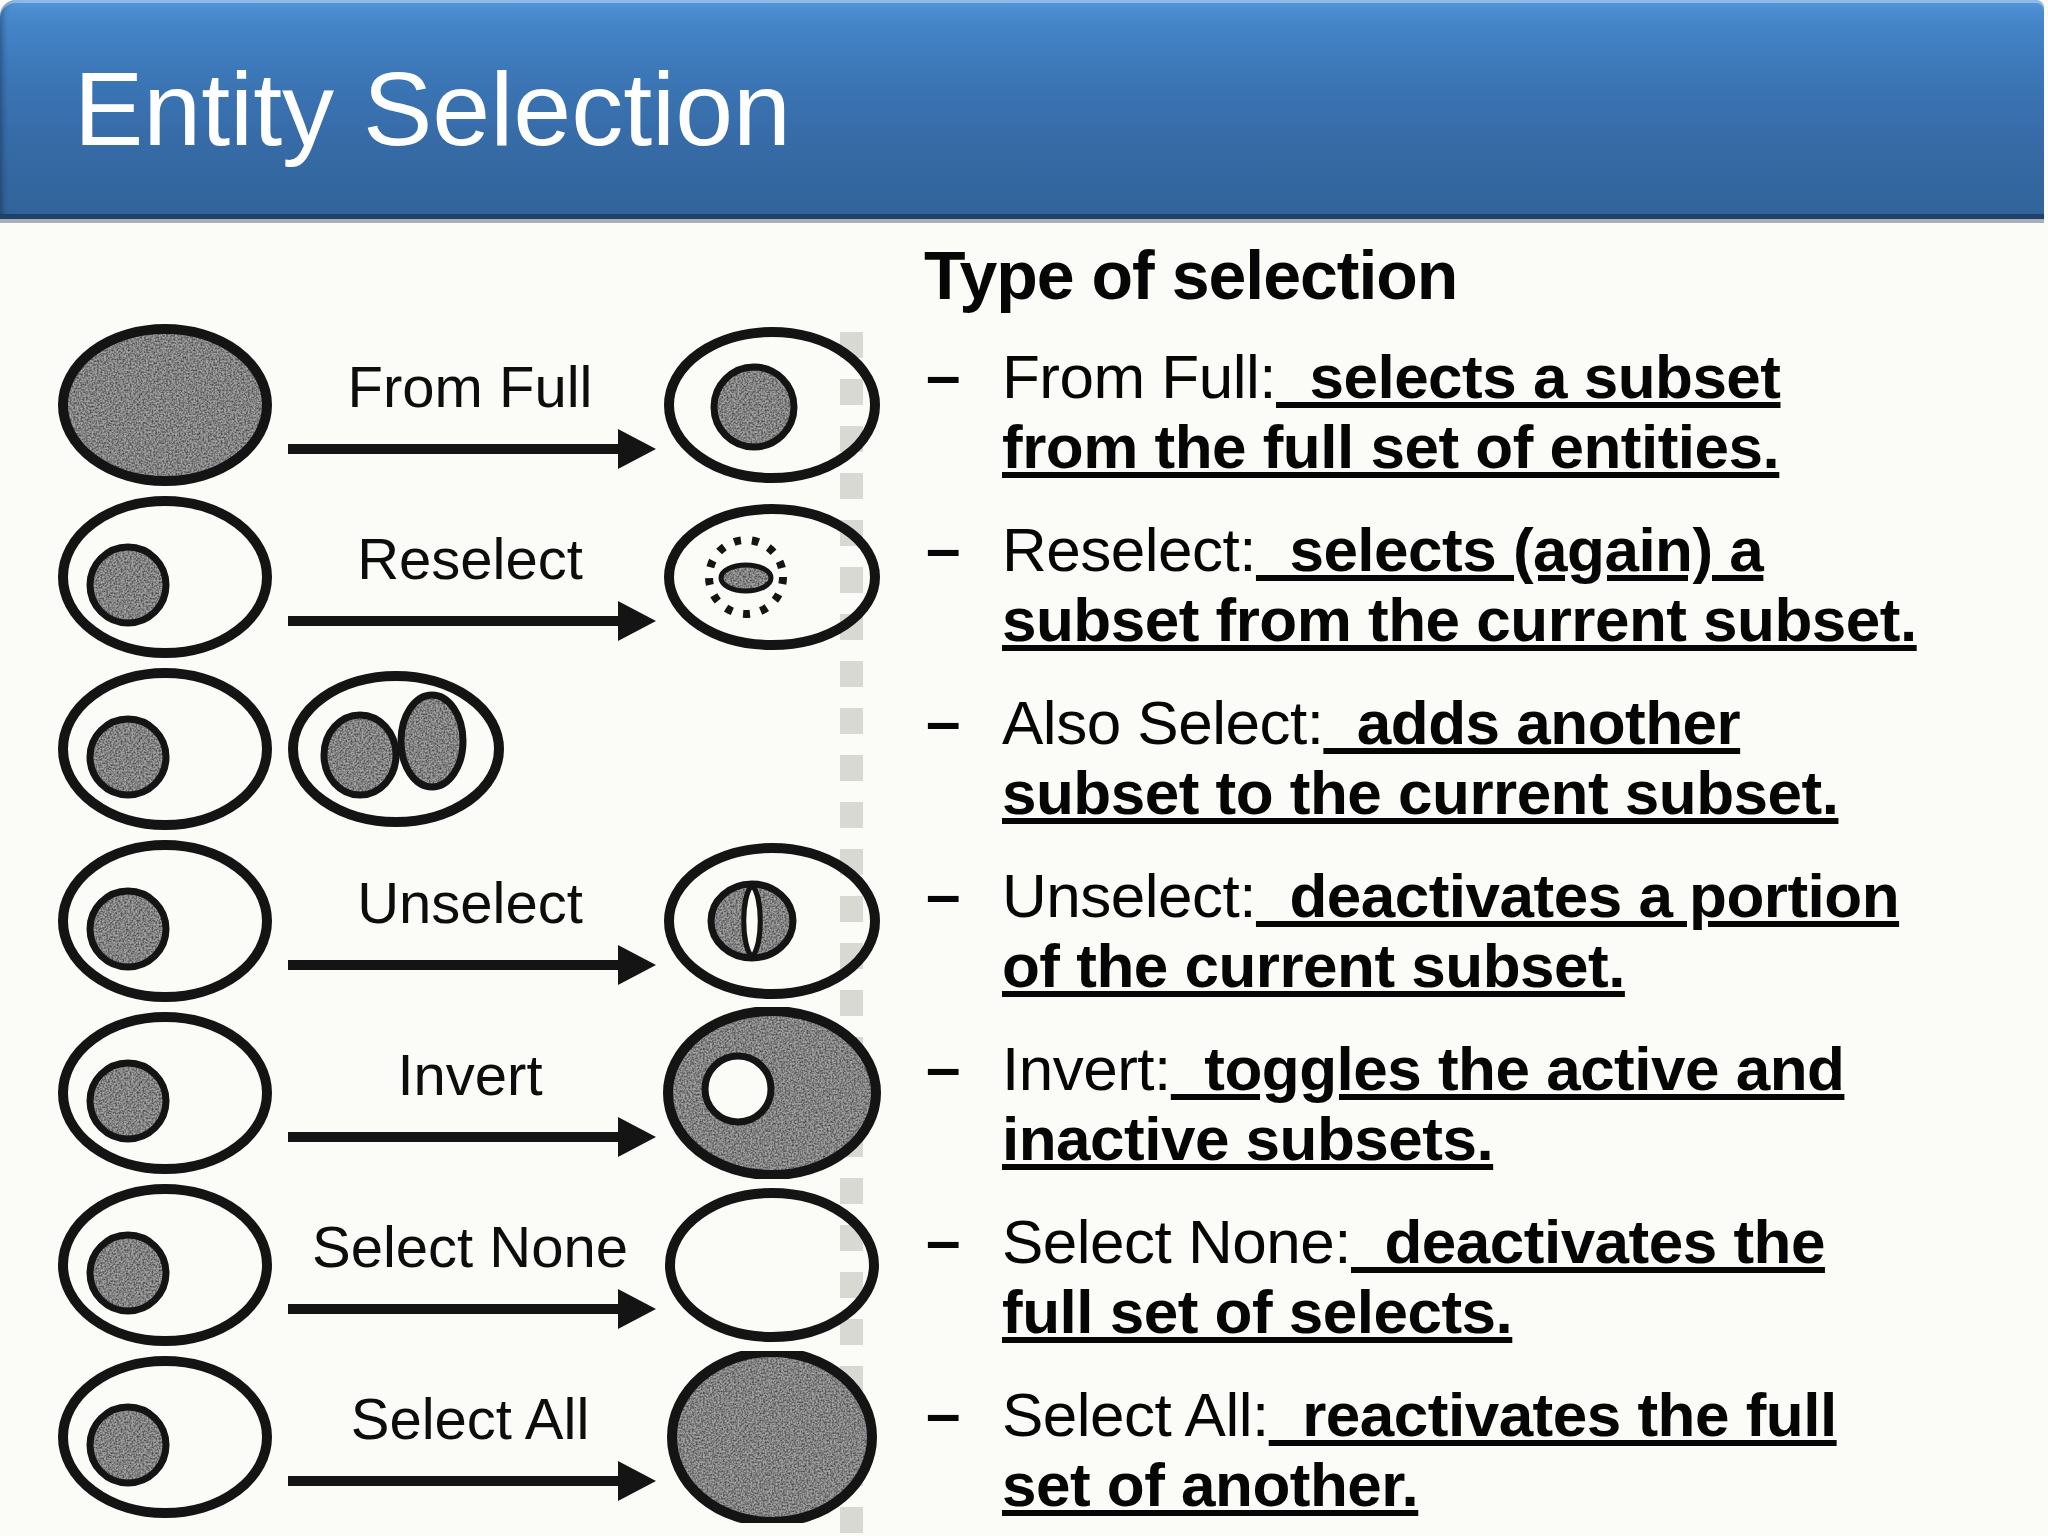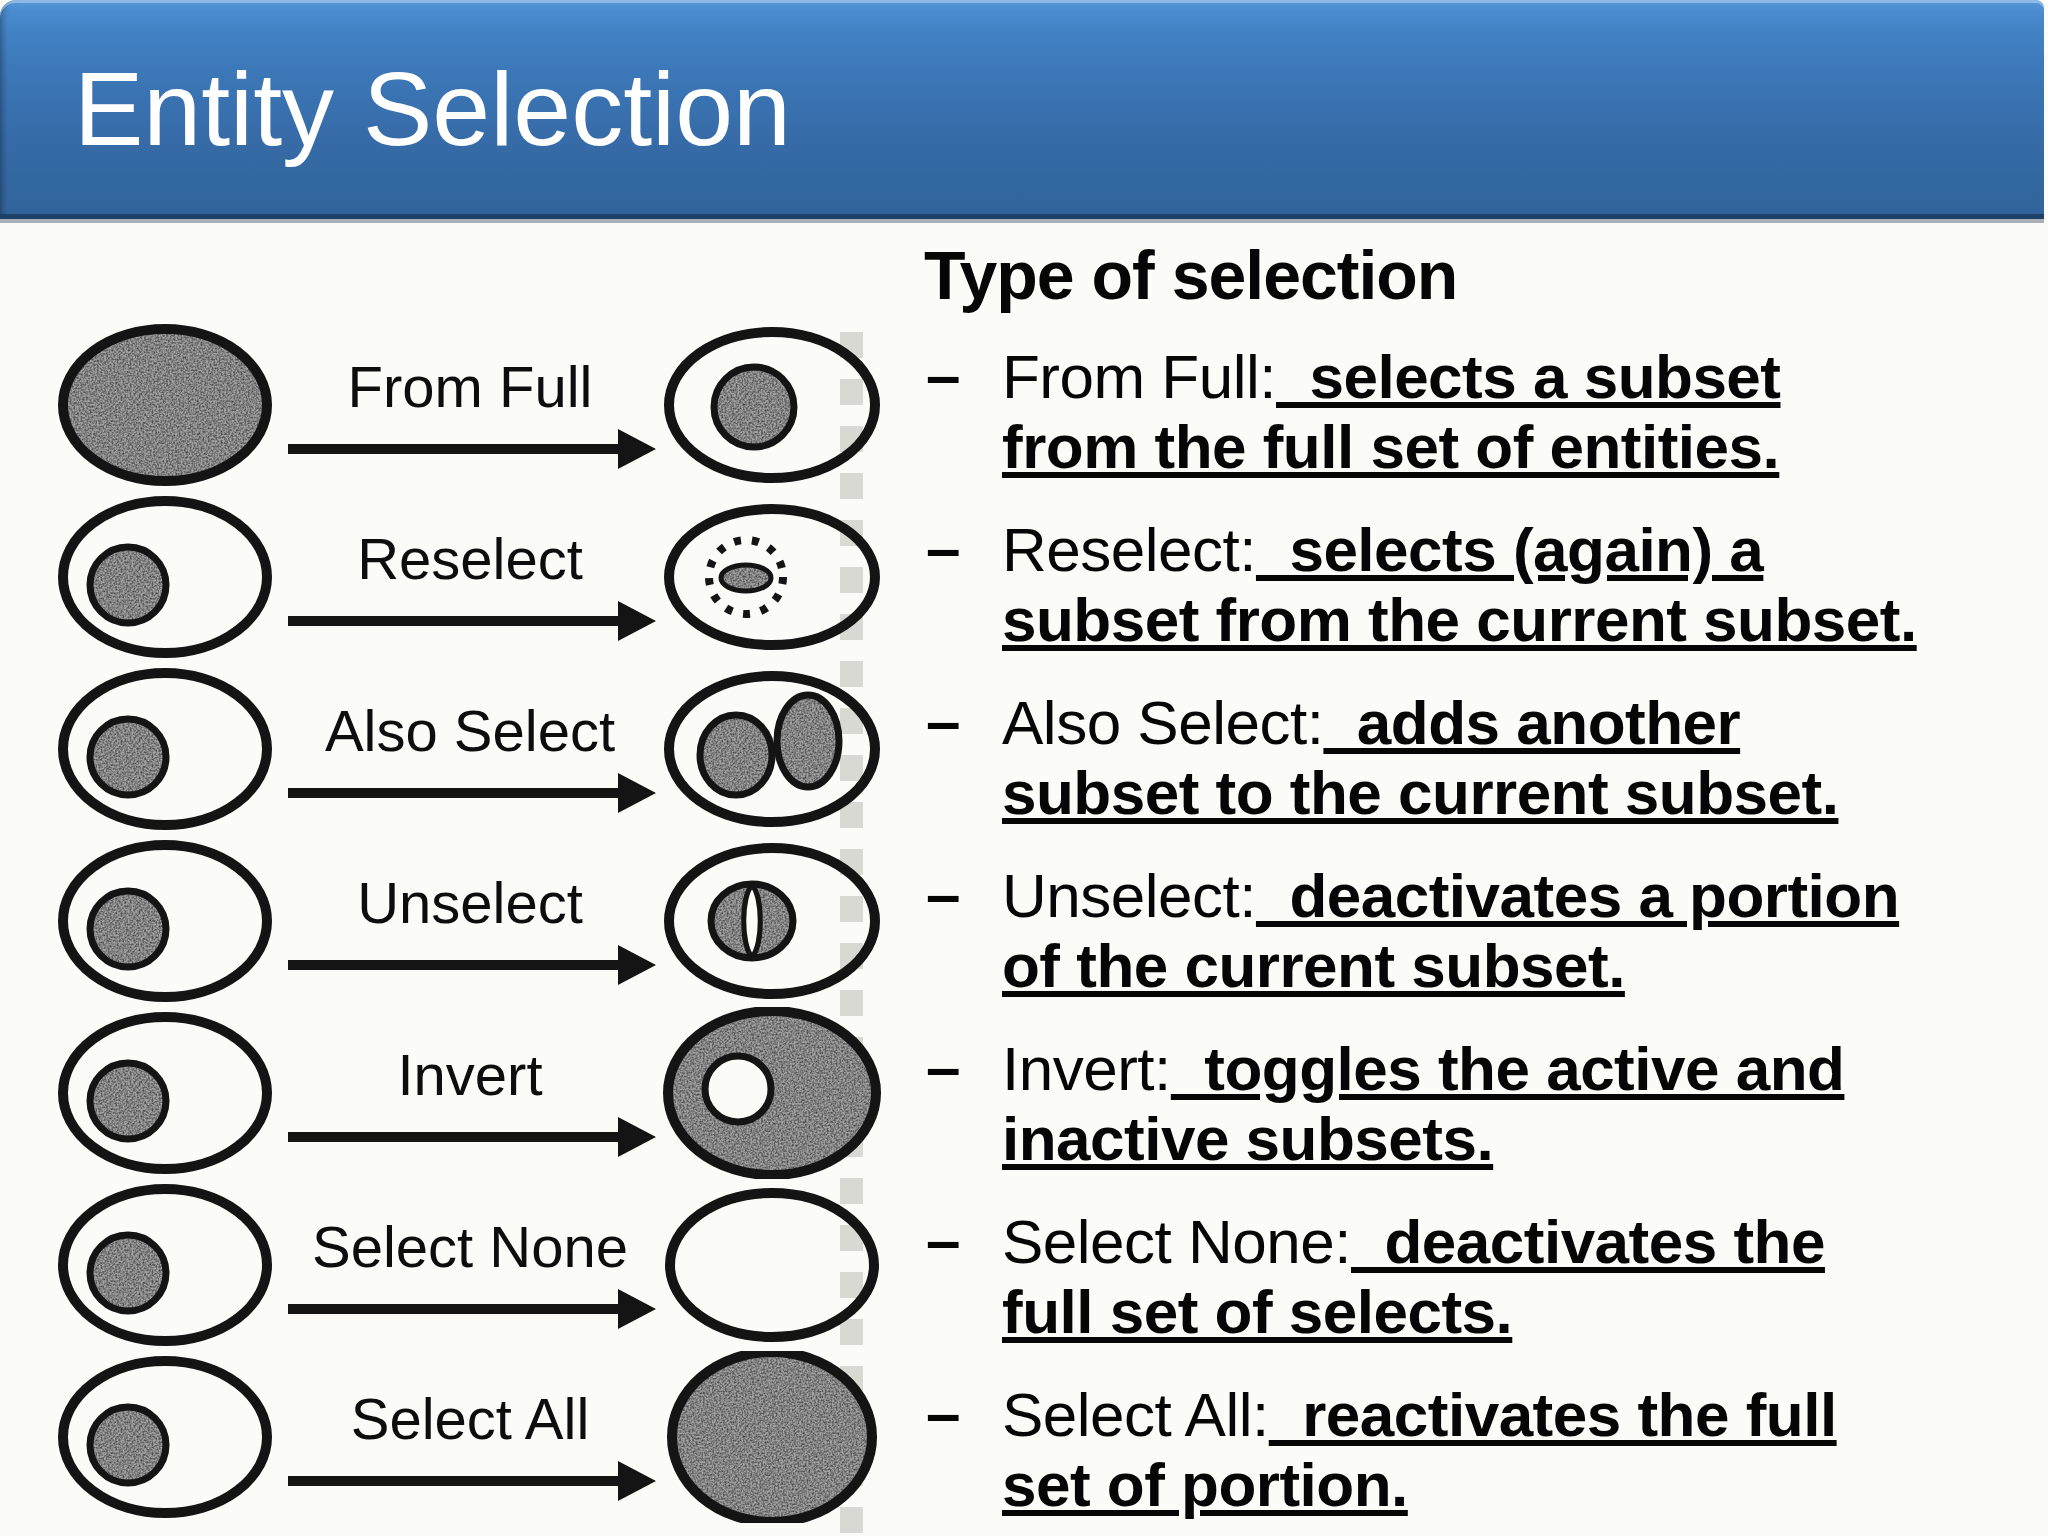--- a/index.html
+++ b/index.html
@@ -155,27 +155,20 @@
     </svg>
   </div>
 
   <div class="drow">
     <svg class="cell" width="230" height="172" viewBox="0 0 230 172">
       <ellipse cx="113" cy="86" rx="102" ry="76" fill="none" stroke="#141414" stroke-width="10"></ellipse>
       <circle cx="76" cy="94" r="38" fill="#a2a2a2"></circle>
       <circle cx="76" cy="94" r="38" fill="#808080" filter="url(#grain)"></circle>
       <circle cx="76" cy="94" r="38" fill="none" stroke="#141414" stroke-width="7"></circle>
     </svg>
-    <div class="mid">
-      <div class="oplabel">Also Select</div>
-      <svg class="arrow" width="376" height="44" viewBox="0 0 376 44">
-        <rect x="6" y="17" width="330" height="10" fill="#141414"></rect>
-        <polygon points="336,2 336,42 374,22" fill="#141414"></polygon>
-      </svg>
-    </div>
     <svg class="cell" width="230" height="172" viewBox="0 0 230 172">
       <ellipse cx="114" cy="86" rx="103" ry="73" fill="none" stroke="#141414" stroke-width="10"></ellipse>
       <ellipse cx="78" cy="92" rx="36" ry="40" fill="#a2a2a2"></ellipse>
       <ellipse cx="78" cy="92" rx="36" ry="40" fill="#808080" filter="url(#grain)"></ellipse>
       <ellipse cx="78" cy="92" rx="36" ry="40" fill="none" stroke="#141414" stroke-width="7"></ellipse>
       <ellipse cx="150" cy="78" rx="31" ry="46" fill="#a2a2a2"></ellipse>
       <ellipse cx="150" cy="78" rx="31" ry="46" fill="#808080" filter="url(#grain)"></ellipse>
       <ellipse cx="150" cy="78" rx="31" ry="46" fill="none" stroke="#141414" stroke-width="7"></ellipse>
     </svg>
   </div>
@@ -290,16 +283,16 @@
     <li class="bullet">
       <span class="marker">–</span>
       <span class="btext"><span class="lbl">Invert:</span><span class="desc">  toggles the active and</span><br><span class="desc">inactive subsets.</span></span>
     </li>
     <li class="bullet">
       <span class="marker">–</span>
       <span class="btext"><span class="lbl">Select None:</span><span class="desc">  deactivates the</span><br><span class="desc">full set of selects.</span></span>
     </li>
     <li class="bullet">
       <span class="marker">–</span>
-      <span class="btext"><span class="lbl">Select All:</span><span class="desc">  reactivates the full</span><br><span class="desc">set of portion.</span></span>
+      <span class="btext"><span class="lbl">Select All:</span><span class="desc">  reactivates the full</span><br><span class="desc">set of another.</span></span>
     </li>
   </ul>
 </div>
 
 </body></html>

